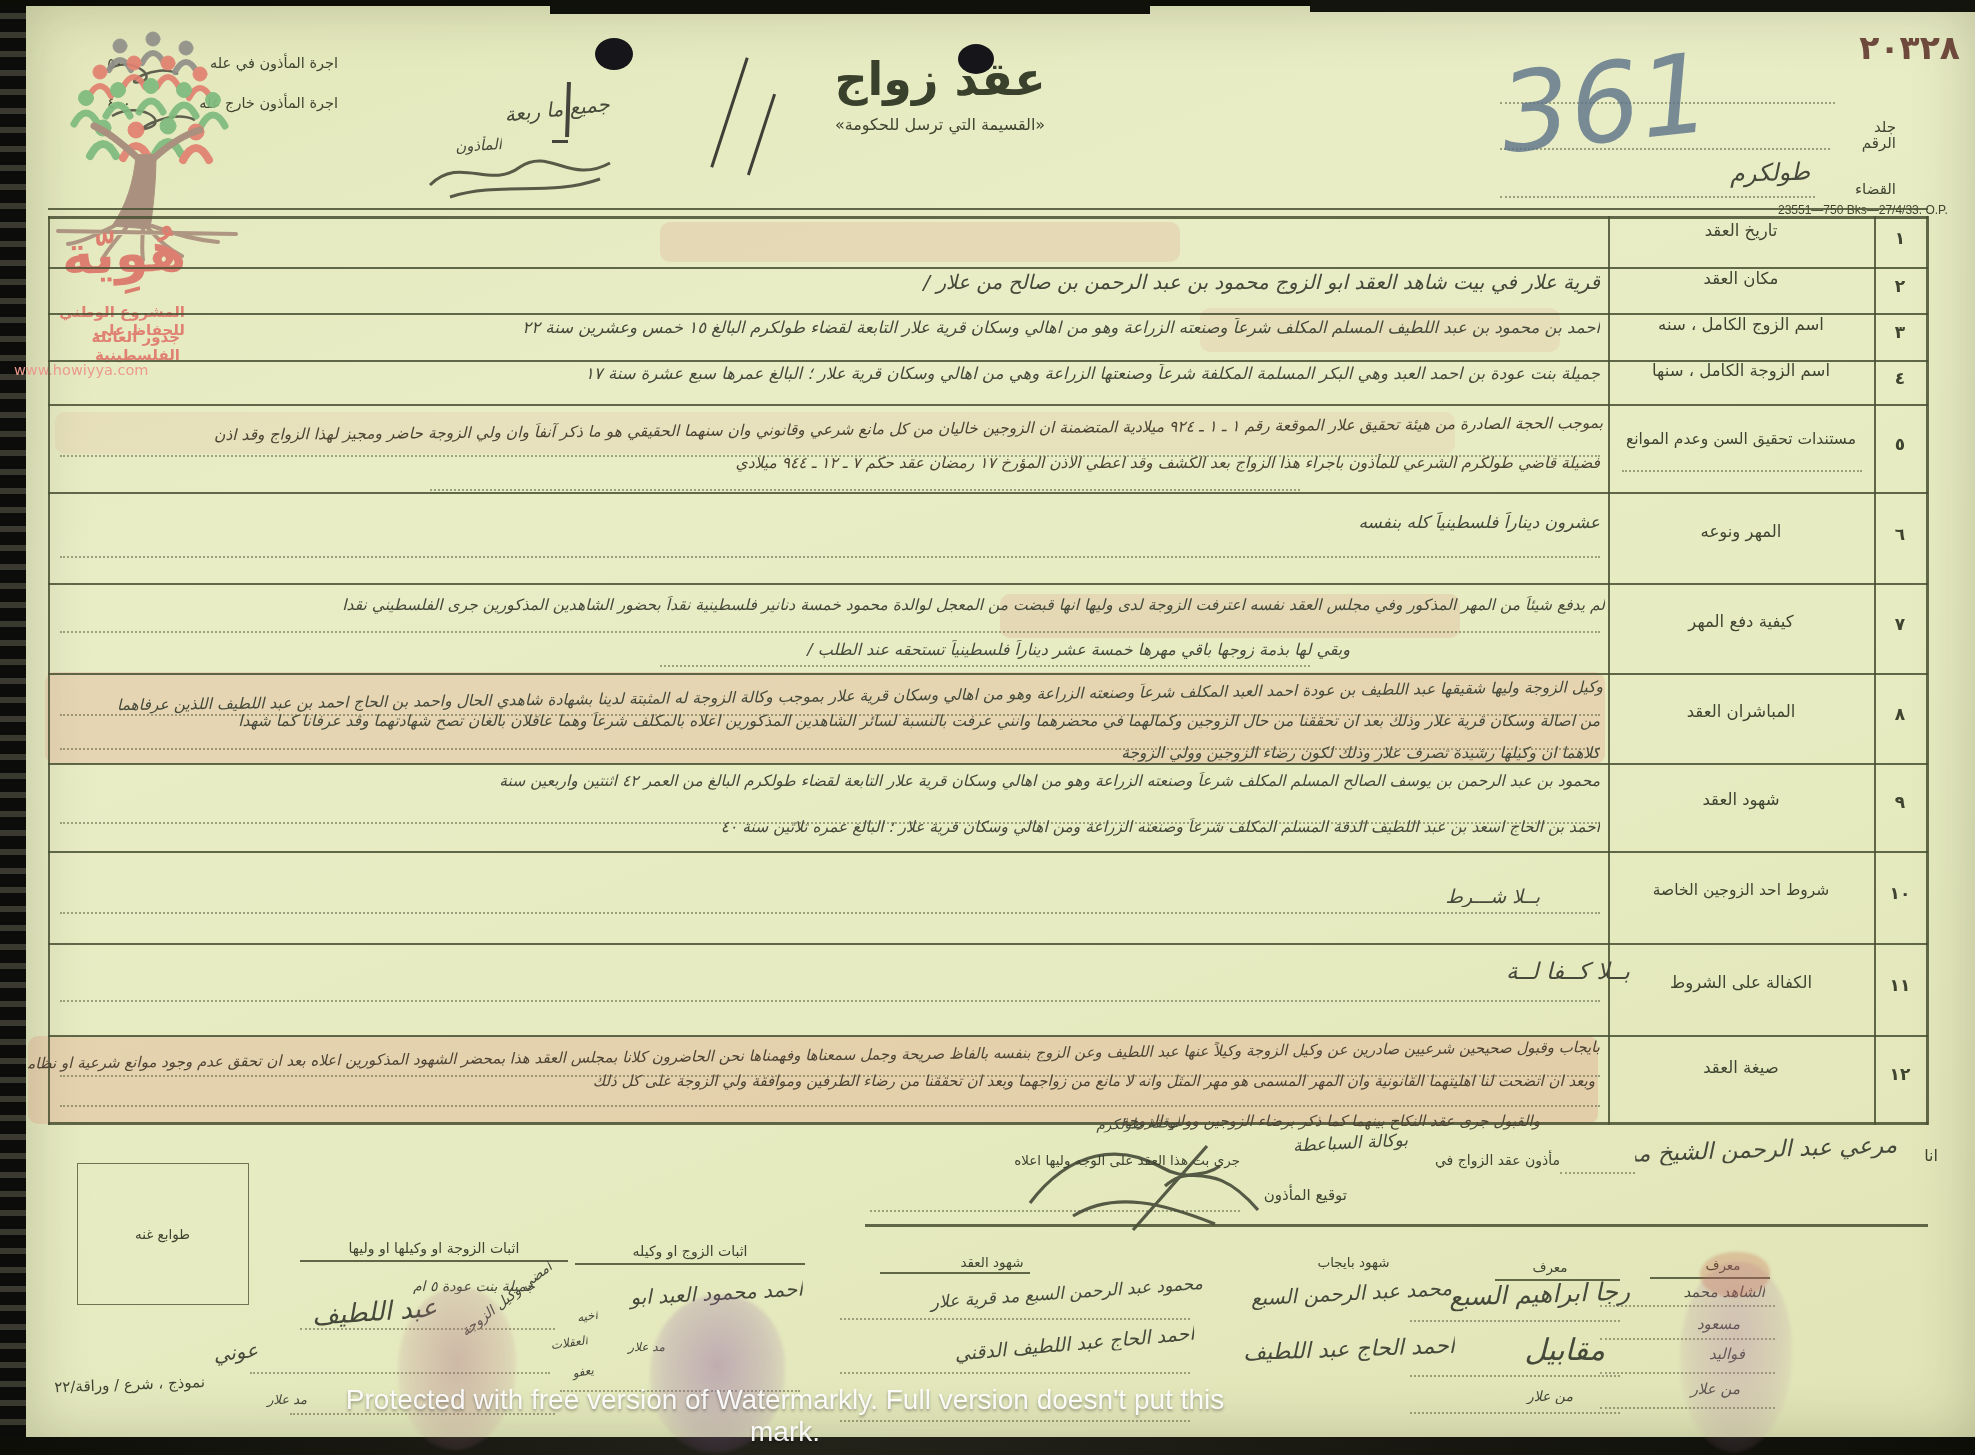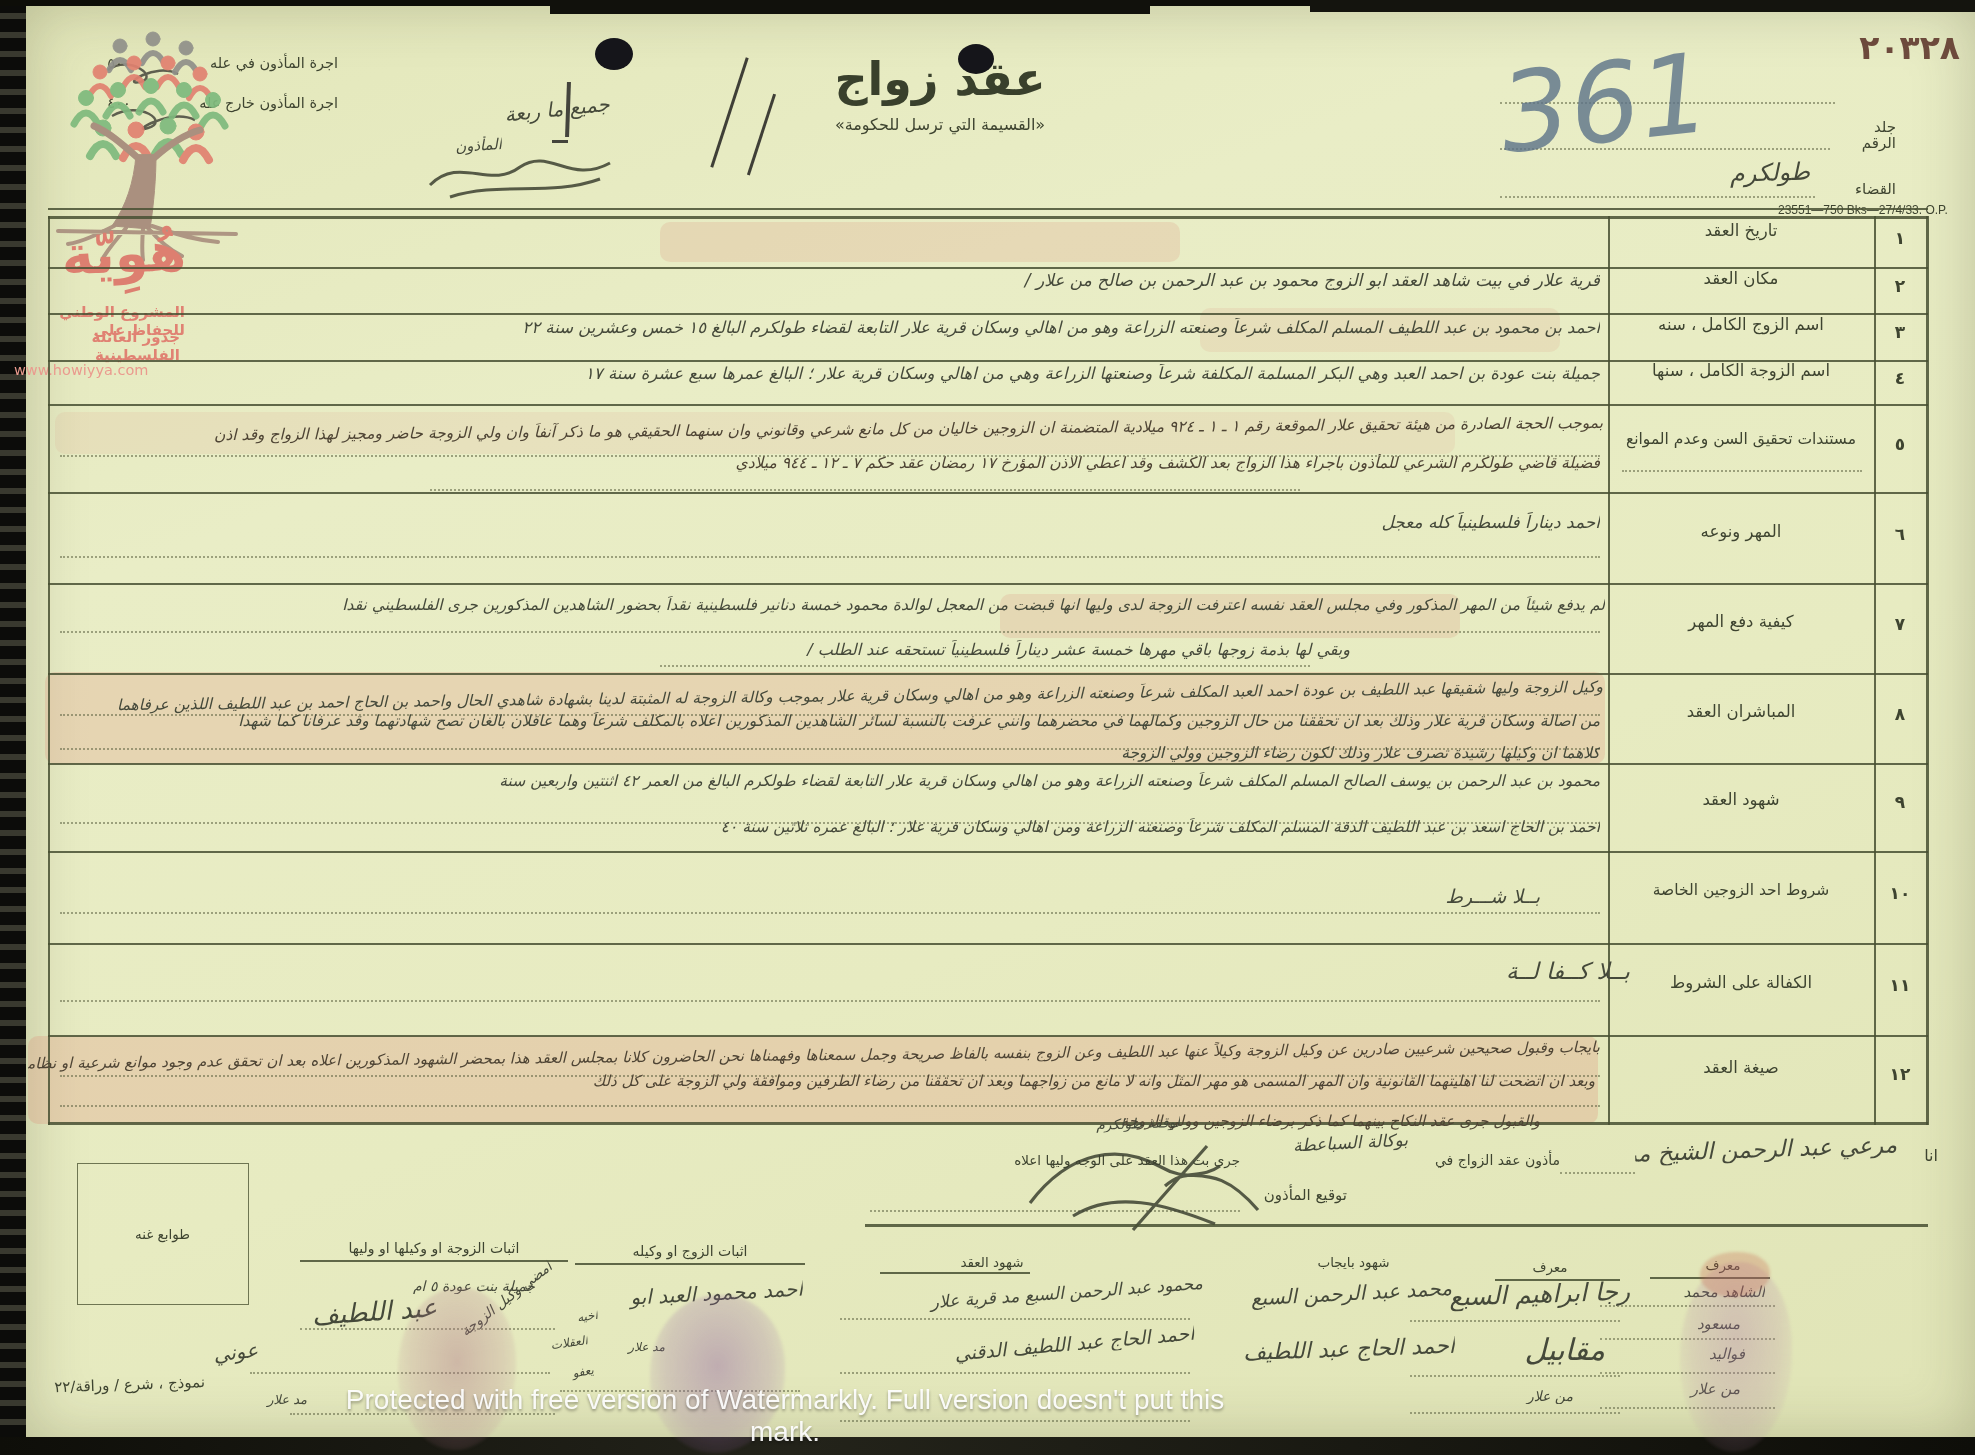--- a/index.html
+++ b/index.html
@@ -184,26 +184,26 @@
   <div class="abs dotl" style="left:60px;top:631px;width:1540px;"></div>
   <div class="abs dotl" style="left:660px;top:665px;width:650px;"></div>
   <div class="abs dotl" style="left:60px;top:714px;width:1540px;"></div>
   <div class="abs dotl" style="left:60px;top:748px;width:1540px;"></div>
   <div class="abs dotl" style="left:60px;top:822px;width:1540px;"></div>
   <div class="abs dotl" style="left:60px;top:912px;width:1540px;"></div>
   <div class="abs dotl" style="left:60px;top:1000px;width:1540px;"></div>
   <div class="abs dotl" style="left:60px;top:1075px;width:1540px;"></div>
   <div class="abs dotl" style="left:60px;top:1105px;width:1540px;"></div>
 
-  <div class="abs ar hw" style="left:640px;top:270px;width:960px;font-size:17px;">قرية علار في بيت شاهد العقد ابو الزوج محمود بن عبد الرحمن بن صالح من علار /</div>
+  <div class="abs ar hw" style="left:640px;top:270px;width:960px;font-size:20px;">قرية علار في بيت شاهد العقد ابو الزوج محمود بن عبد الرحمن بن صالح من علار /</div>
   <div class="abs ar hw" style="left:400px;top:318px;width:1200px;font-size:16.5px;">احمد بن محمود بن عبد اللطيف المسلم المكلف شرعاً وصنعته الزراعة وهو من اهالي وسكان قرية علار التابعة لقضاء طولكرم البالغ ١٥ خمس وعشرين سنة ٢٢</div>
   <div class="abs ar hw" style="left:420px;top:364px;width:1180px;font-size:16.5px;">جميلة بنت عودة بن احمد العبد وهي البكر المسلمة المكلفة شرعاً وصنعتها الزراعة وهي من اهالي وسكان قرية علار ؛ البالغ عمرها سبع عشرة سنة ١٧</div>
   <div class="abs ar hw hwb" style="left:55px;top:414px;width:1548px;font-size:15.5px;transform:rotate(-.5deg);transform-origin:right;">بموجب الحجة الصادرة من هيئة تحقيق علار الموقعة رقم ١ ـ ١ ـ ٩٢٤ ميلادية المتضمنة ان الزوجين خاليان من كل مانع شرعي وقانوني وان سنهما الحقيقي هو ما ذكر آنفاً وان ولي الزوجة حاضر ومجيز لهذا الزواج وقد اذن</div>
   <div class="abs ar hw hwb" style="left:420px;top:454px;width:1180px;font-size:15.5px;">فضيلة قاضي طولكرم الشرعي للمأذون باجراء هذا الزواج بعد الكشف وقد اعطي الاذن المؤرخ ١٧ رمضان عقد حكم ٧ ـ ١٢ ـ ٩٤٤ ميلادي</div>
-  <div class="abs ar hw" style="left:1040px;top:512px;width:560px;font-size:17px;">احمد ديناراً فلسطينياً كله معجل</div>
+  <div class="abs ar hw" style="left:1040px;top:512px;width:560px;font-size:17px;">عشرون ديناراً فلسطينياً كله بنفسه</div>
   <div class="abs ar hw" style="left:60px;top:596px;width:1545px;font-size:15.5px;">لم يدفع شيئاً من المهر المذكور وفي مجلس العقد نفسه اعترفت الزوجة لدى وليها انها قبضت من المعجل لوالدة محمود خمسة دنانير فلسطينية نقداً بحضور الشاهدين المذكورين جرى الفلسطيني نقدا</div>
   <div class="abs ar hw" style="left:690px;top:640px;width:660px;font-size:16px;">وبقي لها بذمة زوجها باقي مهرها خمسة عشر ديناراً فلسطينياً تستحقه عند الطلب /</div>
   <div class="abs ar hw" style="left:55px;top:678px;width:1548px;font-size:15.5px;transform:rotate(-.7deg);transform-origin:right;">وكيل الزوجة وليها شقيقها عبد اللطيف بن عودة احمد العبد المكلف شرعاً وصنعته الزراعة وهو من اهالي وسكان قرية علار بموجب وكالة الزوجة له المثبتة لدينا بشهادة شاهدي الحال واحمد بن الحاج احمد بن عبد اللطيف اللذين عرفاهما</div>
   <div class="abs ar hw" style="left:50px;top:712px;width:1550px;font-size:15.5px;">من اصالة وسكان قرية علار وذلك بعد ان تحققنا من حال الزوجين وكمالهما في محضرهما وانني عرفت بالنسبة لسائر الشاهدين المذكورين اعلاه بالمكلف شرعاً وهما عاقلان بالغان تصح شهادتهما وقد عرفانا كما شهدا</div>
   <div class="abs ar hw" style="left:560px;top:744px;width:1040px;font-size:15.5px;">كلاهما ان وكيلها رشيدة تصرف علار وذلك لكون رضاء الزوجين وولي الزوجة</div>
   <div class="abs ar hw" style="left:90px;top:772px;width:1510px;font-size:15.5px;">محمود بن عبد الرحمن بن يوسف الصالح المسلم المكلف شرعاً وصنعته الزراعة وهو من اهالي وسكان قرية علار التابعة لقضاء طولكرم البالغ من العمر ٤٢ اثنتين واربعين سنة</div>
   <div class="abs ar hw" style="left:420px;top:818px;width:1180px;font-size:15.5px;">احمد بن الحاج اسعد بن عبد اللطيف الدقة المسلم المكلف شرعاً وصنعته الزراعة ومن اهالي وسكان قرية علار ؛ البالغ عمره ثلاثين سنة ٤٠</div>
   <div class="abs ar hw" style="left:860px;top:885px;width:680px;font-size:19px;letter-spacing:8px;">بــلا  شـــرط</div>
   <div class="abs ar hw" style="left:860px;top:958px;width:770px;font-size:23px;letter-spacing:9px;">بــلا  كــفا لــة</div>
   <div class="abs ar hw hwb" style="left:28px;top:1038px;width:1572px;font-size:15px;transform:rotate(-.6deg);transform-origin:right;">بايجاب وقبول صحيحين شرعيين صادرين عن وكيل الزوجة وكيلاً عنها عبد اللطيف وعن الزوج بنفسه بالفاظ صريحة وجمل سمعناها وفهمناها نحن الحاضرون كلانا بمجلس العقد هذا بمحضر الشهود المذكورين اعلاه بعد ان تحقق عدم وجود موانع شرعية او نظامية</div>

